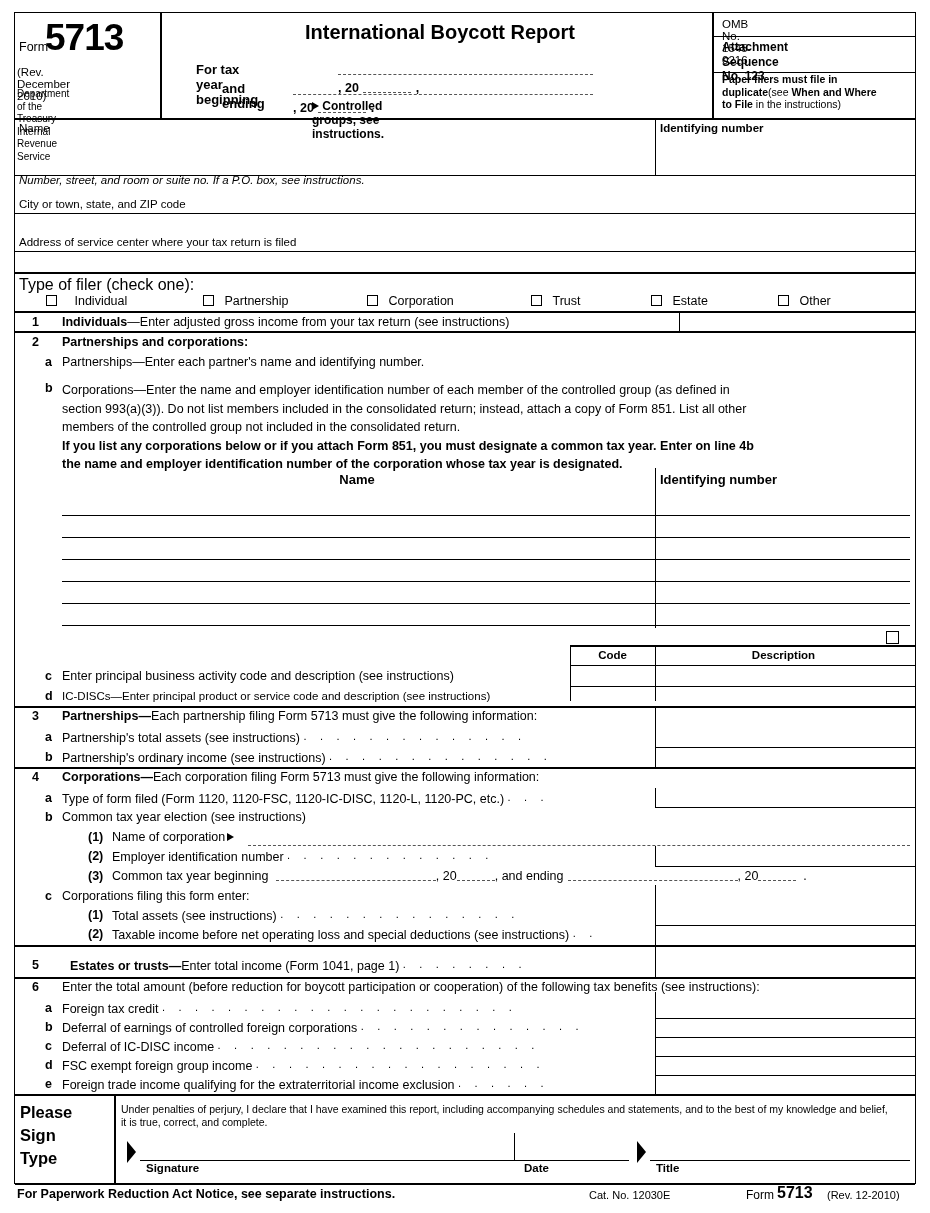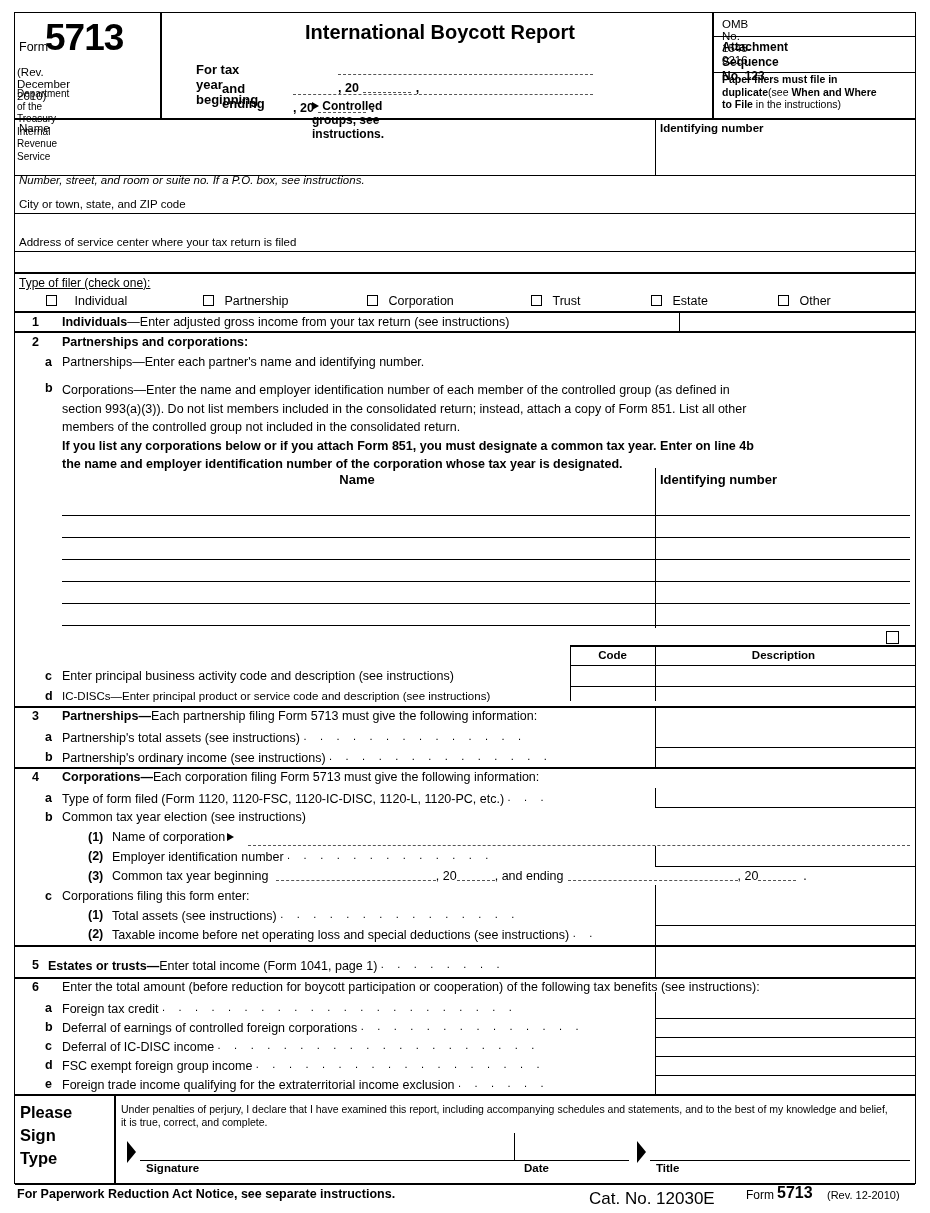--- a/index.html
+++ b/index.html
@@ -165,21 +165,21 @@
   <div class="hl" style="left:15px;top:213px;width:900px;height:1.4px;"></div>
 
   <span class="lbl" style="left:19px;top:198px;">City or town, state, and ZIP code</span>
   <div class="abs" style="left:19px;top:216px;width:890px;height:34px;"></div>
   <div class="hl" style="left:15px;top:251px;width:900px;height:1.4px;"></div>
 
   <span class="lbl" style="left:19px;top:236px;">Address of service center where your tax return is filed</span>
   <div class="abs" style="left:19px;top:254px;width:890px;height:26px;"></div>
   <div class="hl" style="left:15px;top:272px;width:900px;height:1.6px;"></div>
 
-  <span class="txt" style="left:19px;top:276px;font-size:12px;text-decoration:underline;">Type of filer (check one):</span>
+  <span class="txt" style="left:19px;top:276px;font-size:16px;">Type of filer (check one):</span>
 
   <span class="abs" style="left:46px;top:294px;font-size:12.5px;">
     <span class="chk"></span>
     <span style="margin-left:14px;">Individual</span>
   </span>
   <span class="abs" style="left:203px;top:294px;font-size:12.5px;">
     <span class="chk"></span>
     <span style="margin-left:7px;">Partnership</span>
   </span>
   <span class="abs" style="left:367px;top:294px;font-size:12.5px;">
@@ -347,21 +347,21 @@
   <span class="txt b" style="left:88px;top:927px;">(2)</span>
   <span class="txt" style="left:112px;top:927px;">
     <span>Taxable income before net operating loss and special deductions (see instructions)</span>
     <span class="leader">. .</span>
   </span>
   <div class="abs" style="left:660px;top:926px;width:250px;height:17px;"></div>
   <div class="vl" style="left:655px;top:885px;width:1.4px;height:60px;"></div>
   <div class="hl" style="left:15px;top:945px;width:900px;height:1.6px;"></div>
 
   <span class="num" style="left:32px;top:958px;">5</span>
-  <span class="txt" style="left:48px;top:958px;">
+  <span class="txt" style="left:70px;top:958px;">
     <span class="b">Estates or trusts—</span><span>Enter total income (Form 1041, page 1)</span>
     <span class="leader">. . . . . . . .</span>
   </span>
   <div class="vl" style="left:655px;top:946px;width:1.4px;height:32px;"></div>
   <div class="abs" style="left:660px;top:957px;width:250px;height:17px;"></div>
   <div class="hl" style="left:15px;top:977px;width:900px;height:1.6px;"></div>
 
   <span class="num" style="left:32px;top:980px;">6</span>
   <span class="txt" style="left:62px;top:980px;">Enter the total amount (before reduction for boycott participation or cooperation) of the following tax benefits (see instructions):</span>
 
@@ -425,18 +425,18 @@
   <div class="hl" style="left:514px;top:1160px;width:115px;height:1.4px;"></div>
   <span class="abs b" style="left:524px;top:1162px;font-size:11.5px;">Date</span>
 
   <div class="bigtri" style="left:637px;top:1141px;"></div>
   <div class="hl" style="left:650px;top:1160px;width:260px;height:1.4px;"></div>
   <span class="abs b" style="left:656px;top:1162px;font-size:11.5px;">Title</span>
 
   <div class="hl" style="left:15px;top:1183px;width:900px;height:1.6px;"></div>
 
   <span class="abs b" style="left:17px;top:1187px;font-size:12.5px;">For Paperwork Reduction Act Notice, see separate instructions.</span>
-  <span class="abs" style="left:589px;top:1189px;font-size:17px;">Cat. No. 12030E</span>
+  <span class="abs" style="left:589px;top:1189px;font-size:11px;">Cat. No. 12030E</span>
   <span class="abs" style="left:746px;top:1188px;font-size:12px;">Form</span>
   <span class="abs b" style="left:777px;top:1184px;font-size:16px;">5713</span>
   <span class="abs" style="left:827px;top:1189px;font-size:11px;">(Rev. 12-2010)</span>
 
 </div>
 
 </body></html>

